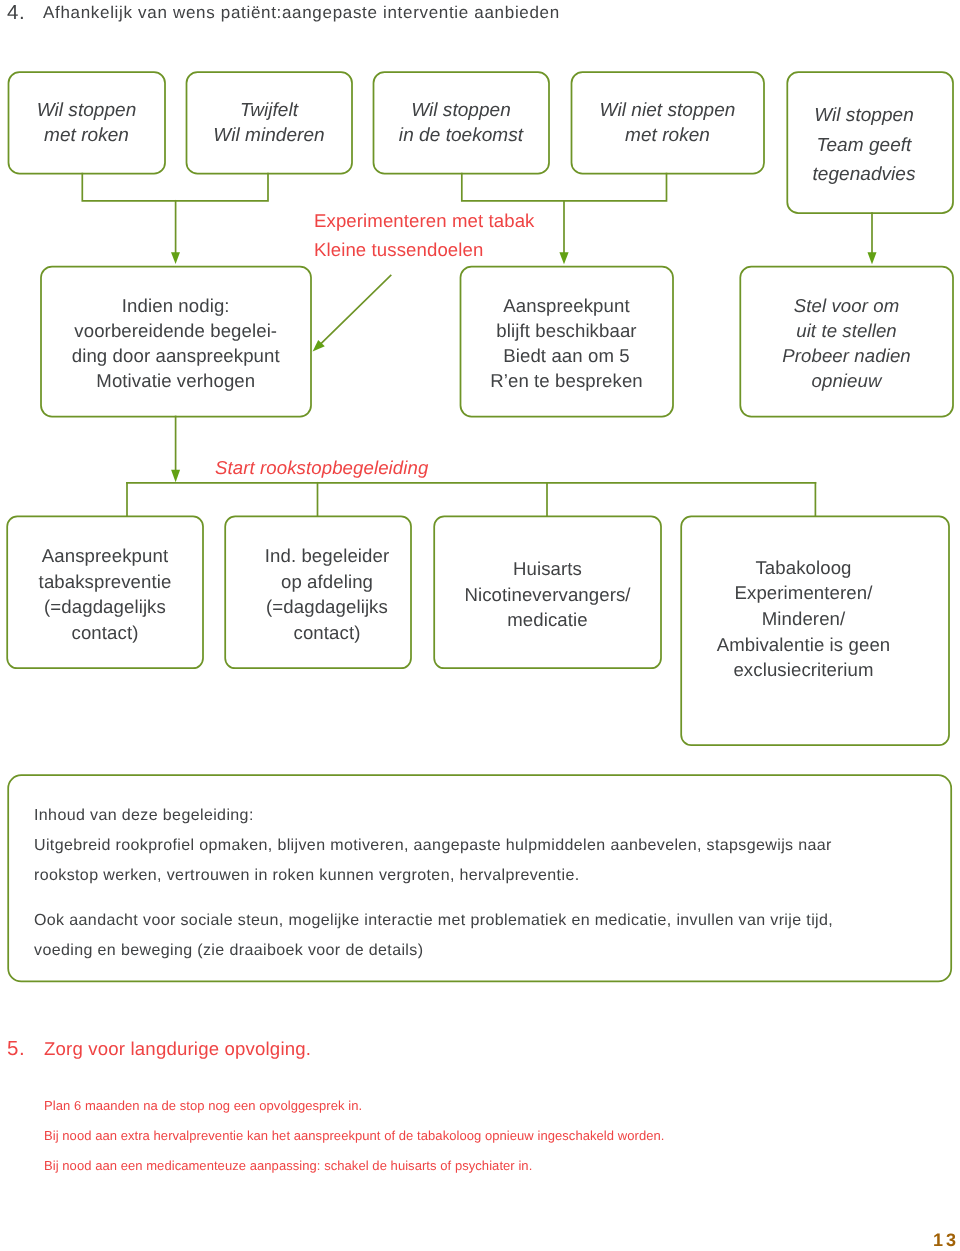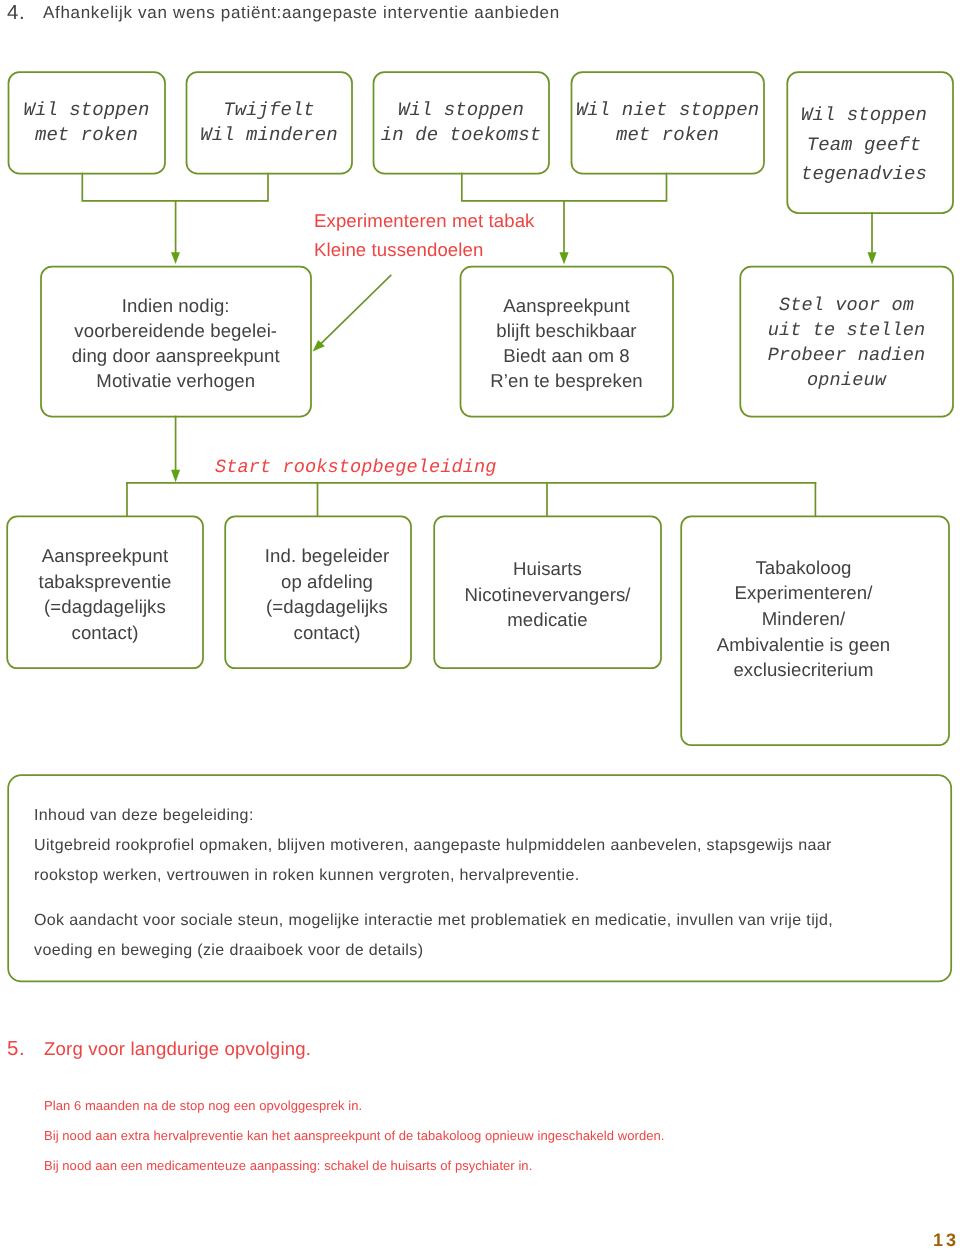--- a/index.html
+++ b/index.html
@@ -12,21 +12,21 @@
     text-rendering:geometricPrecision;
   }
   .page{position:absolute;left:0;top:0;width:960px;height:1251px;}
   .txt{position:absolute;white-space:pre;color:#ef4444;}
   .box{
     position:absolute;box-sizing:border-box;
     border:0;background:transparent;
   }
   .blines{position:absolute;left:0;right:0;text-align:center;}
   .blines div{white-space:nowrap;}
-  .ital{font-style:italic;font-family:Liberation Mono, monospace;}
+  .ital{font-style:italic;}
   #wires{position:absolute;left:0;top:0;width:960px;height:1251px;}
   .hdr{position:absolute;font-size:17px;letter-spacing:0.68px;}
   .hdrnum{position:absolute;font-size:20.5px;letter-spacing:0.5px;}
   .s5num{position:absolute;font-size:20.5px;letter-spacing:0.5px;}
   .r1 .blines{font-size:19px;line-height:25px;letter-spacing:0.05px;}
   .r2 .blines{font-size:18.6px;line-height:25.3px;letter-spacing:0.1px;}
   .r3 .blines{font-size:18.6px;line-height:25.7px;letter-spacing:0.1px;}
   .lbl{font-size:18.6px;letter-spacing:0.1px;}
   .cbox{border-radius:13px;}
   .ctext{position:absolute;left:26px;top:25px;font-size:16px;line-height:29.8px;letter-spacing:0.38px;}
@@ -123,21 +123,21 @@
       <div>Indien nodig:</div>
         <div>voorbereidende begelei-</div>
         <div>ding door aanspreekpunt</div>
         <div>Motivatie verhogen</div>
     </div>
   </div>
   <div class="box r2" style="left:460px;top:266px;width:213px;height:150.5px;">
     <div class="blines" style="top:26.5px;">
       <div>Aanspreekpunt</div>
         <div>blijft beschikbaar</div>
-        <div>Biedt aan om 8</div>
+        <div>Biedt aan om 5</div>
         <div>R’en te bespreken</div>
     </div>
   </div>
   <div class="box r2" style="left:740px;top:266px;width:213px;height:150.5px;">
     <div class="blines ital" style="top:26.5px;">
       <div>Stel voor om</div>
         <div>uit te stellen</div>
         <div>Probeer nadien</div>
         <div>opnieuw</div>
     </div>

